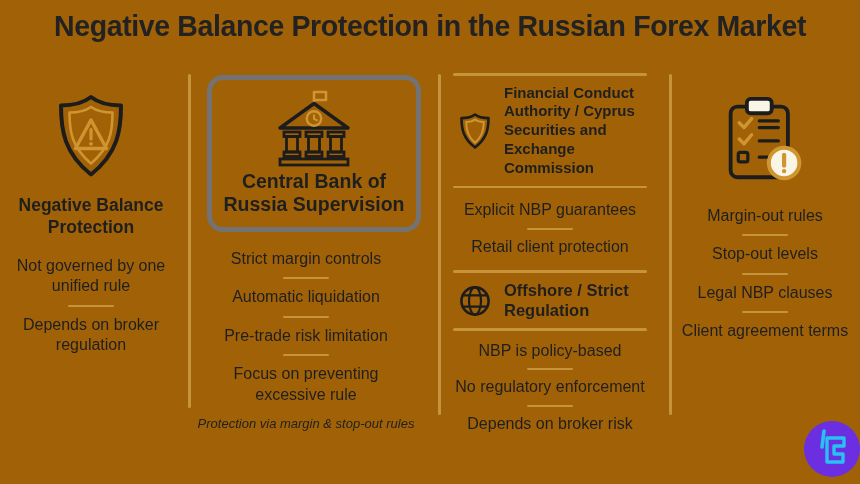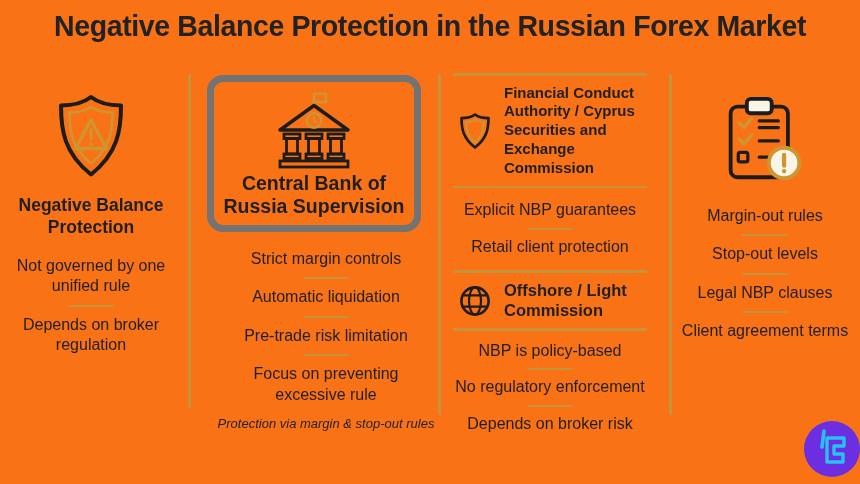--- a/index.html
+++ b/index.html
@@ -1,40 +1,40 @@
 <!DOCTYPE html>
 <html><head>
 <meta charset="utf-8">
 <style>
   html,body{margin:0;padding:0;}
   .canvas{
     position:relative;width:860px;height:484px;overflow:hidden;
-    background:#f97316;color:#1f1f1f;
+    background:#a16207;color:#1f1f1f;
     font-family:"Liberation Sans",sans-serif;
   }
   .title{
     position:absolute;top:9px;left:0;width:860px;text-align:center;
     font-size:30px;font-weight:bold;letter-spacing:-0.4px;white-space:nowrap;
     transform:scaleX(0.95);color:#222;margin:0;
   }
   .vline{position:absolute;width:2.5px;background:#c6953b;border-radius:2px;}
   .hline{width:194px;height:2.5px;background:#c6953b;margin:0 auto;border-radius:2px;}
   .sdiv{width:46px;height:2px;background:#c6953b;margin:8px auto;border-radius:2px;}
   .col{position:absolute;text-align:center;}
   .col-nbp{left:10px;top:92px;width:162px;}
   .col-nbp h2{font-size:17.5px;line-height:1.25;margin:15px 8px 0;font-weight:bold;}
   .item{font-size:16px;line-height:1.28;margin:0;}
   .col-nbp .item:first-of-type{margin-top:17px;}
   .cbr-box{
     position:absolute;left:207px;top:75px;width:214px;height:157px;
-    box-sizing:border-box;border:7px solid #737373;border-radius:16px;
+    box-sizing:border-box;border:5px solid #737373;border-radius:16px;
     text-align:center;padding-top:8px;
   }
   .cbr-box h2{font-size:19.5px;line-height:1.18;margin:2px 6px 0;font-weight:bold;}
-  .cbr-items{left:204px;top:249px;width:244px;}
+  .cbr-items{left:184px;top:249px;width:244px;}
   .cbr-items .sdiv{margin:8px auto;}
   .cbr-note{font-style:italic;font-size:13px;margin:11px 0 0;}
   .col-reg{left:444px;top:73px;width:212px;}
   .reg-head{display:flex;align-items:center;gap:12px;text-align:left;padding:8px 4px 8px 14px;}
   .reg-head h3{font-size:15px;line-height:1.26;margin:0;font-weight:bold;}
   .reg-head.offshore h3{font-size:16.5px;line-height:1.2;}
   .col-reg .item{margin:10px 0 0;}
   .col-reg .sdiv{margin:7px auto;}
   .col-reg .hline.mt{margin-top:13px;}
   .col-reg .item.first{margin-top:12px;}
@@ -123,21 +123,21 @@
     <p class="item" style="margin-top:0;">Retail client protection</p>
     <div class="hline mt"></div>
     <div class="reg-head offshore">
       <span>
         <svg width="34" height="34" viewBox="0 0 34 34" fill="none">
           <circle cx="17" cy="17" r="13.6" stroke="#1c1c1c" stroke-width="2.6"></circle>
           <ellipse cx="17" cy="17" rx="6" ry="13.6" stroke="#1c1c1c" stroke-width="2.2"></ellipse>
           <path d="M5 11.4 H29 M5 22.6 H29" stroke="#1c1c1c" stroke-width="2.2"></path>
         </svg>
       </span>
-      <h3>Offshore / Light Commission</h3>
+      <h3>Offshore / Strict Regulation</h3>
     </div>
     <div class="hline"></div>
     <p class="item" style="">NBP is policy-based</p>
     <div class="sdiv"></div>
     <p class="item" style="margin-top:0;">No regulatory enforcement</p>
     <div class="sdiv"></div>
     <p class="item" style="margin-top:0;">Depends on broker risk</p>
   </section>
 
   <section class="col col-verify">

